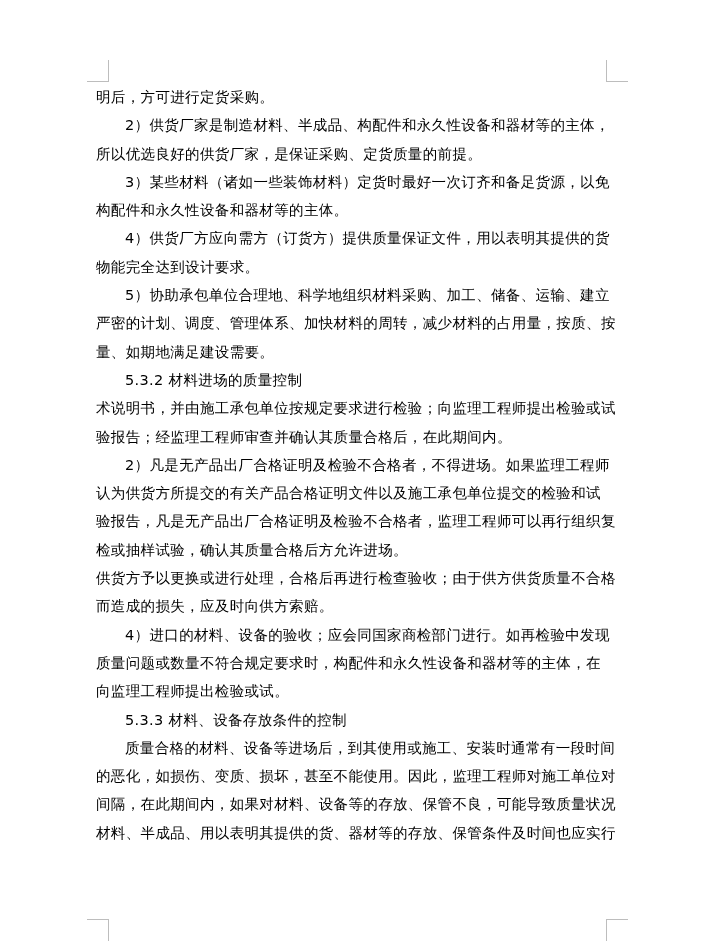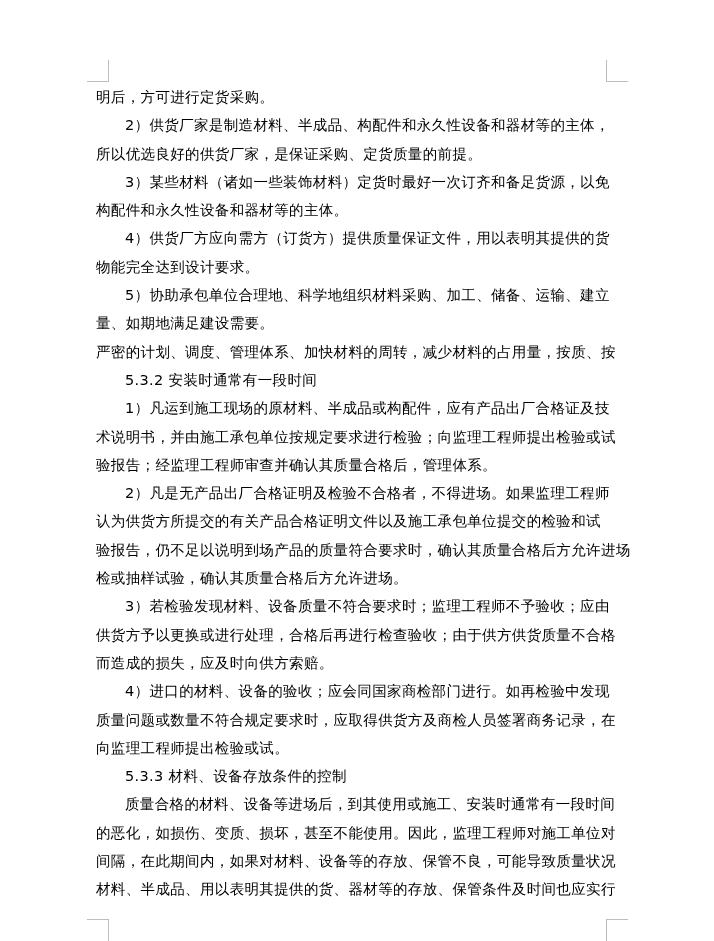--- a/index.html
+++ b/index.html
@@ -66,35 +66,33 @@
 
   <div class="content" id="content">
       <div class="line">明后，方可进行定货采购。</div>
       <div class="line indent justify">2）供货厂家是制造材料、半成品、构配件和永久性设备和器材等的主体，</div>
       <div class="line">所以优选良好的供货厂家，是保证采购、定货质量的前提。</div>
       <div class="line indent justify">3）某些材料（诸如一些装饰材料）定货时最好一次订齐和备足货源，以免</div>
       <div class="line">构配件和永久性设备和器材等的主体。</div>
       <div class="line indent justify">4）供货厂方应向需方（订货方）提供质量保证文件，用以表明其提供的货</div>
       <div class="line">物能完全达到设计要求。</div>
       <div class="line indent justify">5）协助承包单位合理地、科学地组织材料采购、加工、储备、运输、建立</div>
+      <div class="line justify">严密的计划、调度、管理体系、加快材料的周转，减少材料的占用量，按质、按</div>
       <div class="line">量、如期地满足建设需要。</div>
-      <div class="line justify">严密的计划、调度、管理体系、加快材料的周转，减少材料的占用量，按质、按</div>
-      <div class="line indent">5.3.2 安装时通常有一段时间</div>
-      <div class="line indent justify">1）凡运到施工现场的原材料、半成品或构配件，应有产品出厂合格证及技</div>
+      <div class="line indent">5.3.2 材料进场的质量控制</div>
       <div class="line justify">术说明书，并由施工承包单位按规定要求进行检验；向监理工程师提出检验或试</div>
-      <div class="line">验报告；经监理工程师审查并确认其质量合格后，管理体系。</div>
+      <div class="line">验报告；经监理工程师审查并确认其质量合格后，在此期间内。</div>
       <div class="line indent justify">2）凡是无产品出厂合格证明及检验不合格者，不得进场。如果监理工程师</div>
       <div class="line justify">认为供货方所提交的有关产品合格证明文件以及施工承包单位提交的检验和试</div>
-      <div class="line justify">验报告，仍不足以说明到场产品的质量符合要求时，确认其质量合格后方允许进场</div>
+      <div class="line justify">验报告，凡是无产品出厂合格证明及检验不合格者，监理工程师可以再行组织复</div>
       <div class="line">检或抽样试验，确认其质量合格后方允许进场。</div>
-      <div class="line indent justify">3）若检验发现材料、设备质量不符合要求时；监理工程师不予验收；应由</div>
       <div class="line justify">供货方予以更换或进行处理，合格后再进行检查验收；由于供方供货质量不合格</div>
       <div class="line">而造成的损失，应及时向供方索赔。</div>
       <div class="line indent justify">4）进口的材料、设备的验收；应会同国家商检部门进行。如再检验中发现</div>
-      <div class="line justify">质量问题或数量不符合规定要求时，应取得供货方及商检人员签署商务记录，在</div>
+      <div class="line justify">质量问题或数量不符合规定要求时，构配件和永久性设备和器材等的主体，在</div>
       <div class="line">向监理工程师提出检验或试。</div>
       <div class="line indent">5.3.3 材料、设备存放条件的控制</div>
       <div class="line indent justify">质量合格的材料、设备等进场后，到其使用或施工、安装时通常有一段时间</div>
       <div class="line justify">的恶化，如损伤、变质、损坏，甚至不能使用。因此，监理工程师对施工单位对</div>
       <div class="line justify">间隔，在此期间内，如果对材料、设备等的存放、保管不良，可能导致质量状况</div>
       <div class="line justify">材料、半成品、用以表明其提供的货、器材等的存放、保管条件及时间也应实行</div>
     </div>
 </div>
 
 </body></html>

